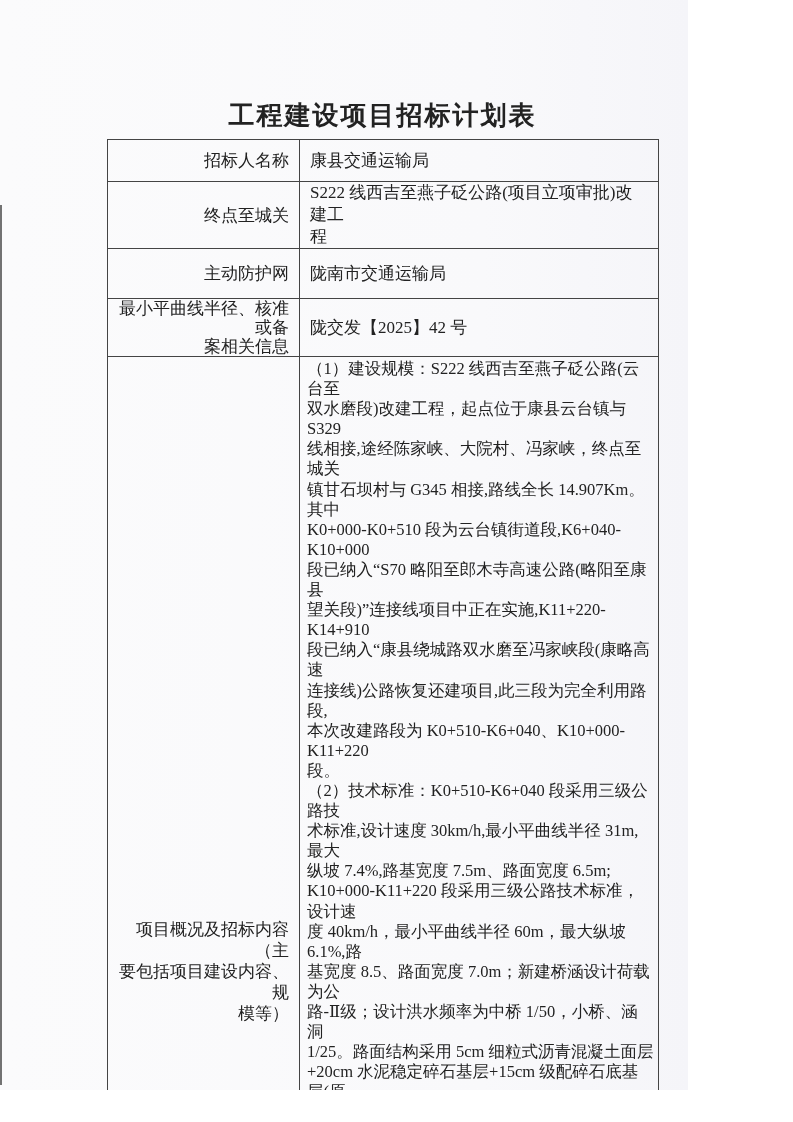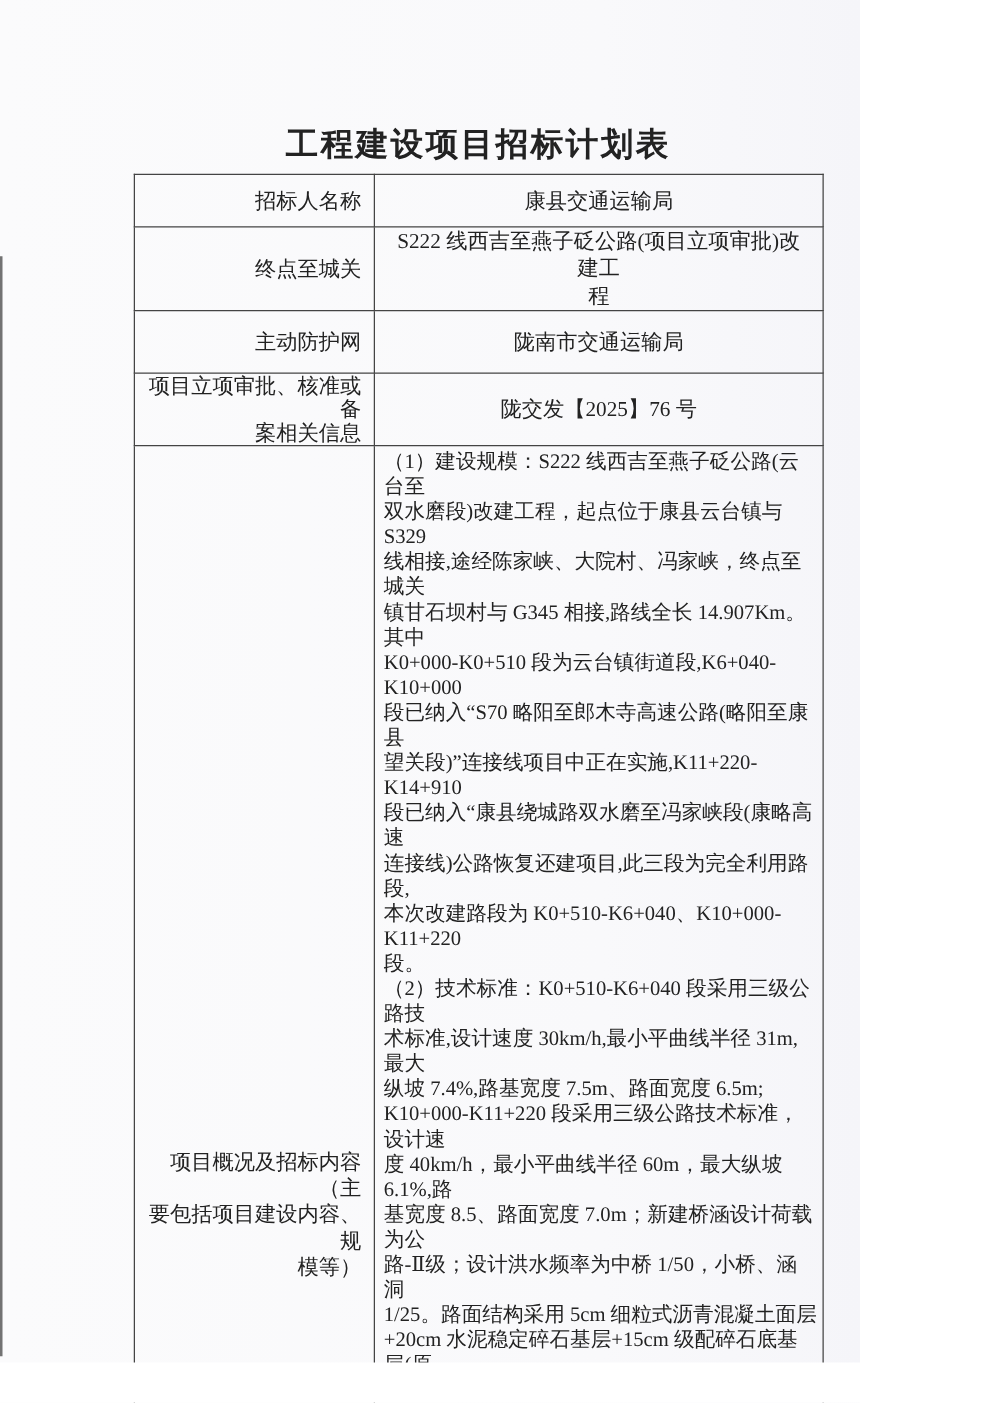--- a/index.html
+++ b/index.html
@@ -65,21 +65,21 @@
 
   .bid-table td.label {
     text-align: right;
     vertical-align: middle;
     font-size: 17px;
     line-height: 21px;
     padding: 0 10px;
     color: #222222;
   }
   .bid-table td.value {
-    text-align: center;
+    text-align: left;
     vertical-align: middle;
     font-size: 17px;
     line-height: 22px;
     padding: 0 10px;
     color: #222222;
   }
   tr.r1 { height: 42px; }
   tr.r2 { height: 55px; }
   tr.r3 { height: 50px; }
   tr.r4 { height: 39px; }
@@ -113,23 +113,23 @@
       <tr class="r2">
         <td class="label">终点至城关</td>
         <td class="value">S222 线西吉至燕子砭公路(项目立项审批)改建工
 程</td>
       </tr>
       <tr class="r3">
         <td class="label">主动防护网</td>
         <td class="value">陇南市交通运输局</td>
       </tr>
       <tr class="r4">
-        <td class="label">项目立项审批、核准或备
+        <td class="label">最小平曲线半径、核准或备
 案相关信息</td>
-        <td class="value">陇交发【2025】76 号</td>
+        <td class="value">陇交发【2025】42 号</td>
       </tr>
       <tr class="r5">
         <td class="label">项目概况及招标内容（主
 要包括项目建设内容、规
 模等）</td>
         <td class="value">（1）建设规模：S222 线西吉至燕子砭公路(云台至
 双水磨段)改建工程，起点位于康县云台镇与 S329
 线相接,途经陈家峡、大院村、冯家峡，终点至城关
 镇甘石坝村与 G345 相接,路线全长 14.907Km。其中
 K0+000-K0+510 段为云台镇街道段,K6+040-K10+000

